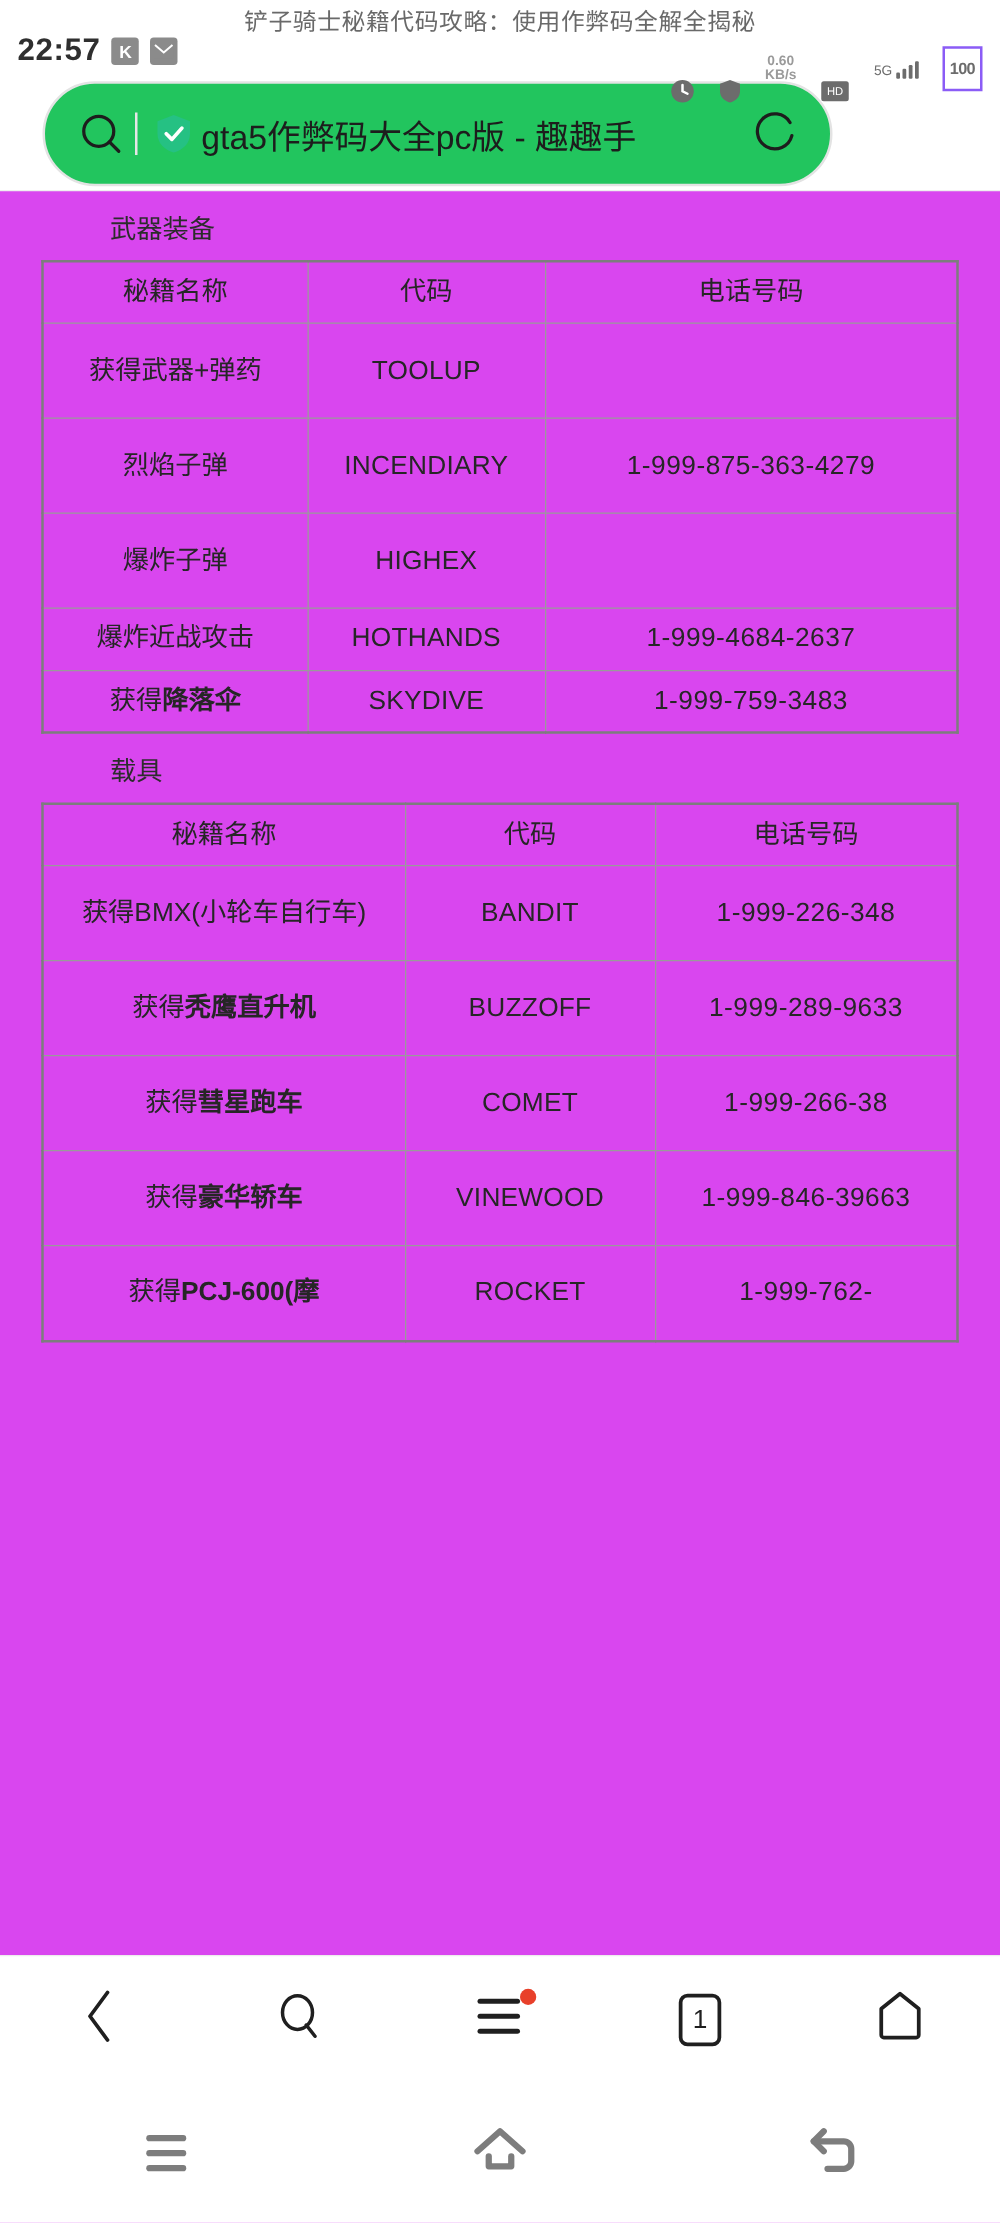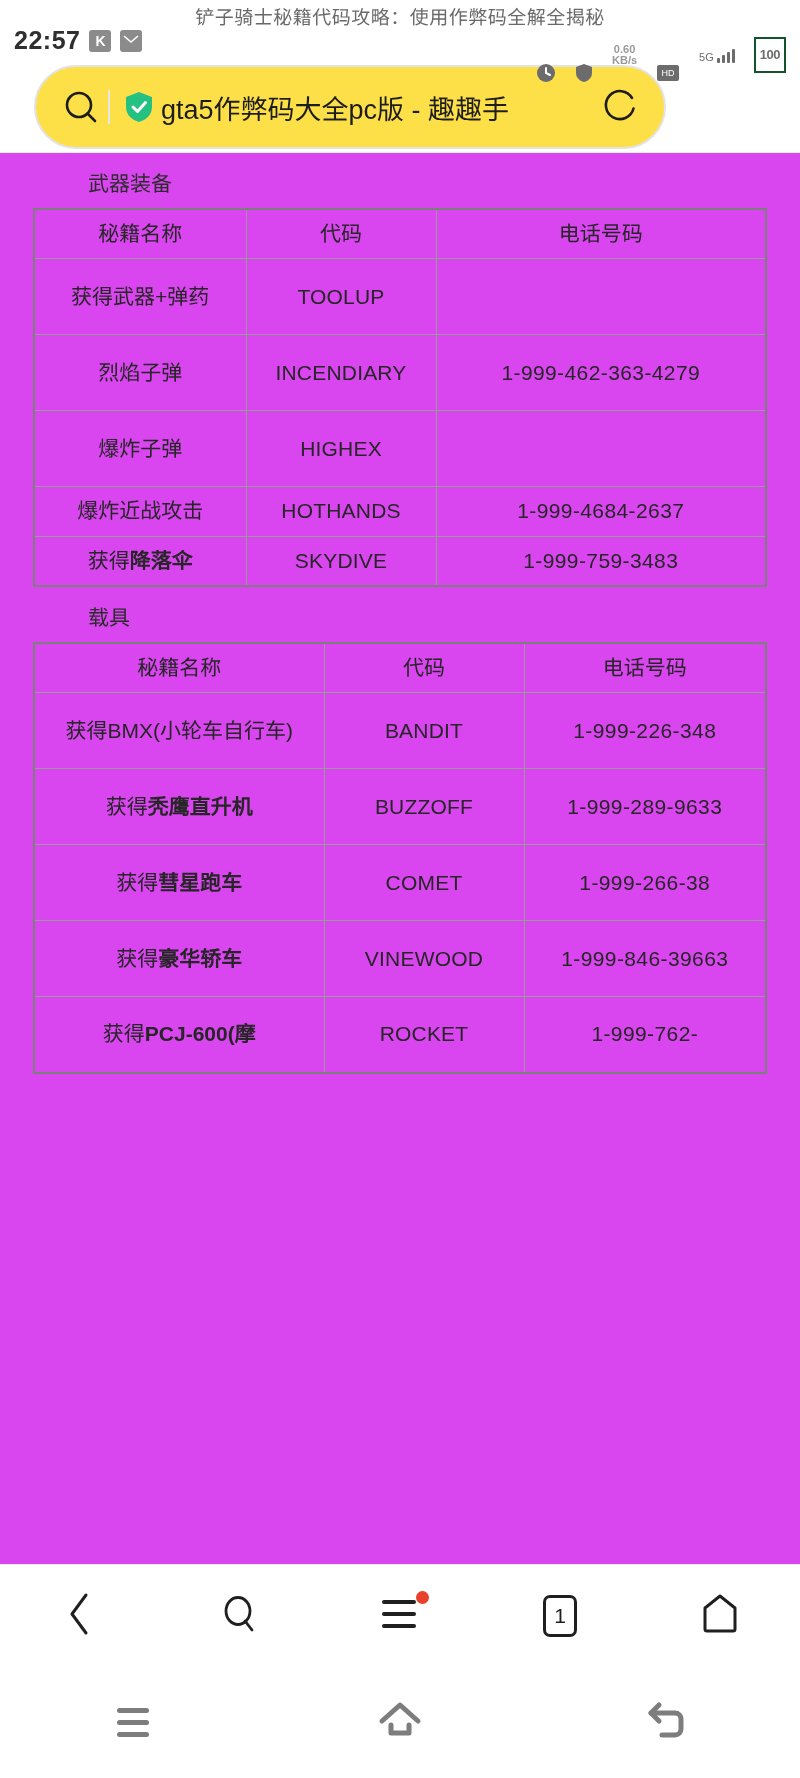--- a/index.html
+++ b/index.html
@@ -56,38 +56,38 @@
   .sb-net .unit { font-size: 11px; font-weight: 600; }
   .sb-5g { display: flex; align-items: flex-end; gap: 2px; }
   .sb-5g .g5 { font-size: 11px; font-weight: 400; color: #6c6c6c; margin-right: 1px; }
   .bars { display: flex; align-items: flex-end; gap: 2px; height: 16px; }
   .bars i { width: 3px; background: #6c6c6c; display: block; border-radius: 1px; }
   .bars i:nth-child(1){height:5px}
   .bars i:nth-child(2){height:8px}
   .bars i:nth-child(3){height:11px}
   .bars i:nth-child(4){height:14px}
   .sb-batt {
-    border: 2px solid #14532d; border-radius: 0;
+    border: 2px solid #8b5cf6; border-radius: 0;
     font-size: 13px; font-weight: 700; color: #6c6c6c;
     padding: 0 4px; height: 36px; display:flex; align-items:center;
     letter-spacing: -.5px;
   }
 
   
   .urlbar-wrap {
     position: absolute;
     top: 65px; left: 34px;
     width: 632px; height: 84px;
     z-index: 15;
   }
   .urlbar {
     width: 100%; height: 100%;
     border: 2px solid #e3e3e3;
     border-radius: 42px;
-    background: #fde047;
+    background: #22c55e;
     display: flex; align-items: center;
     padding: 0 22px;
     gap: 0px;
     overflow: hidden;
   }
   .url-search-ico { flex: 0 0 auto; width: 46px; display:flex; align-items:center; justify-content:center; }
   .url-divider { width: 2px; height: 34px; background: #e6e6e6; margin: 0 14px 0 4px; flex: 0 0 auto; }
   .url-shield { flex: 0 0 auto; margin-right: 7px; display: flex; align-items: center; }
   .url-text {
     font-size: 27px; color: #1d1d1d;
@@ -281,21 +281,21 @@
     </thead>
     <tbody>
       <tr class="rowh">
         <td><span>获得武器+弹药</span><b class="em"></b></td>
         <td class="code-cell">TOOLUP</td>
         <td class="phone-cell"></td>
       </tr>
       <tr class="rowh">
         <td><span>烈焰子弹</span><b class="em"></b></td>
         <td class="code-cell">INCENDIARY</td>
-        <td class="phone-cell">1-999-462-363-4279</td>
+        <td class="phone-cell">1-999-875-363-4279</td>
       </tr>
       <tr class="rowh">
         <td><span>爆炸子弹</span><b class="em"></b></td>
         <td class="code-cell">HIGHEX</td>
         <td class="phone-cell"></td>
       </tr>
       <tr>
         <td><span>爆炸近战攻击</span><b class="em"></b></td>
         <td class="code-cell">HOTHANDS</td>
         <td class="phone-cell">1-999-4684-2637</td>

